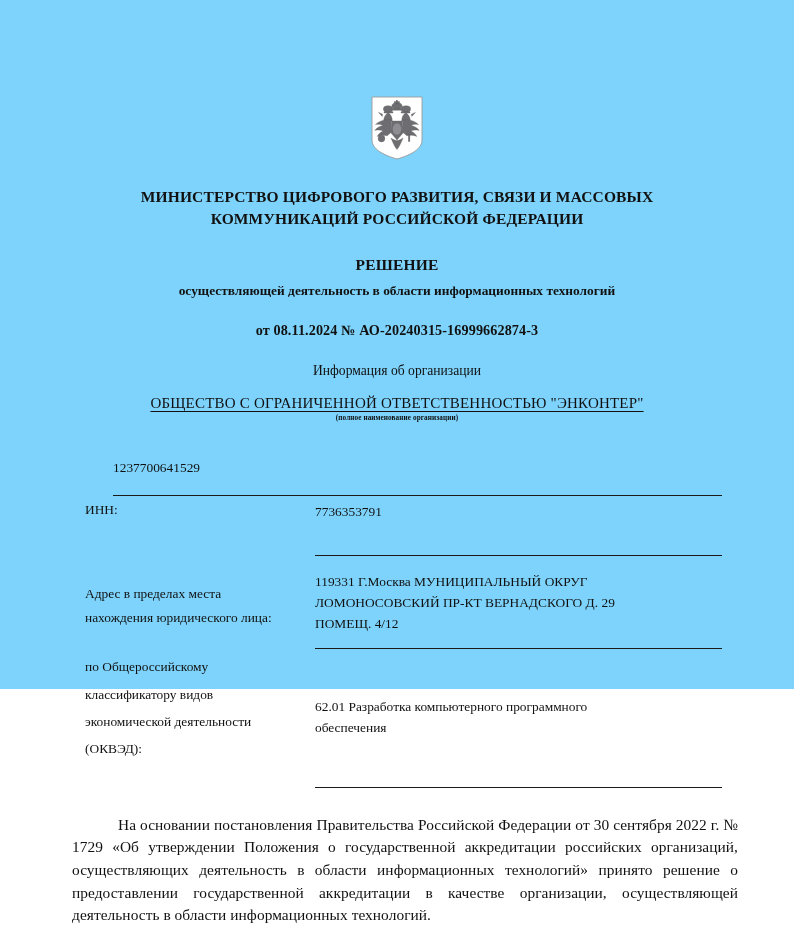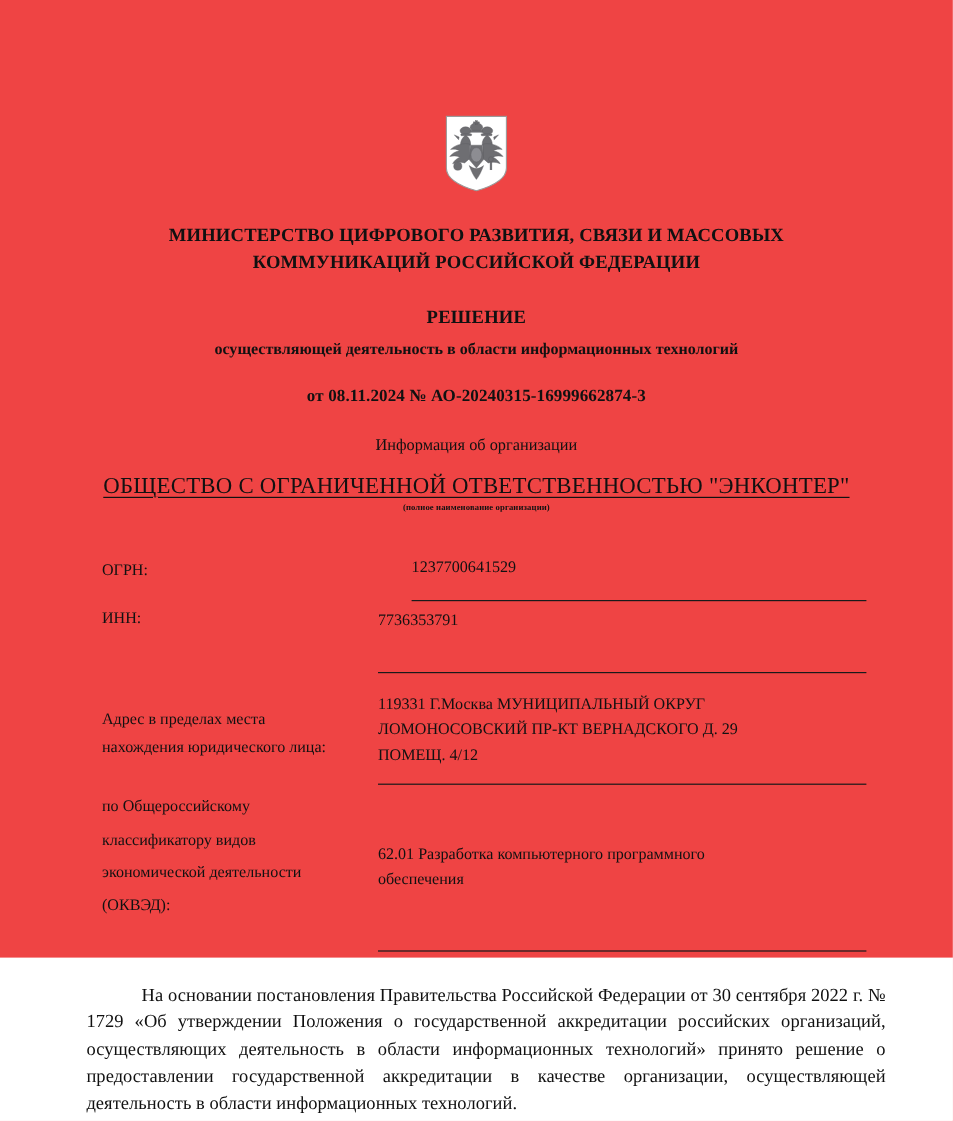--- a/index.html
+++ b/index.html
@@ -11,23 +11,23 @@
     width: 794px;
     height: 934px;
     font-family: "Liberation Serif", "DejaVu Serif", serif;
     color: #111111;
     overflow: hidden;
     position: relative;
   }
 
   .page {
     width: 794px;
-    height: 798px;
+    height: 689px;
     position: relative;
-    background: #ef4444;
+    background: #7dd3fc;
     box-sizing: border-box;
   }
 
   
   .emblem-wrap {
     width: 100%;
     display: flex;
     justify-content: center;
     padding-top: 96px;
   }
@@ -74,21 +74,21 @@
 
   
   .org-heading {
     margin: 24px auto 0 auto;
     text-align: center;
     font-size: 13.6px;
   }
   .org-name {
     margin: 16px auto 0 auto;
     text-align: center;
-    font-size: 19px;
+    font-size: 15px;
     letter-spacing: 0.2px;
   }
   .org-name span.u {
     text-decoration: underline;
     text-underline-offset: 2.5px;
   }
   .org-caption {
     margin: 2px auto 0 auto;
     text-align: center;
     font-size: 7.2px;
@@ -196,21 +196,20 @@
 
   <div class="org-name">
     <span class="u">ОБЩЕСТВО С ОГРАНИЧЕННОЙ ОТВЕТСТВЕННОСТЬЮ "ЭНКОНТЕР"</span>
   </div>
 
   <div class="org-caption">(полное наименование организации)</div>
 
   <div class="fields">
 
     <div class="field-row row-ogrn">
-      <div class="field-label">ОГРН:</div>
       <div class="field-value">1237700641529</div>
     </div>
 
     <div class="field-row row-inn">
       <div class="field-label">ИНН:</div>
       <div class="field-value">7736353791</div>
     </div>
 
     <div class="field-row row-address">
       <div class="field-label">

